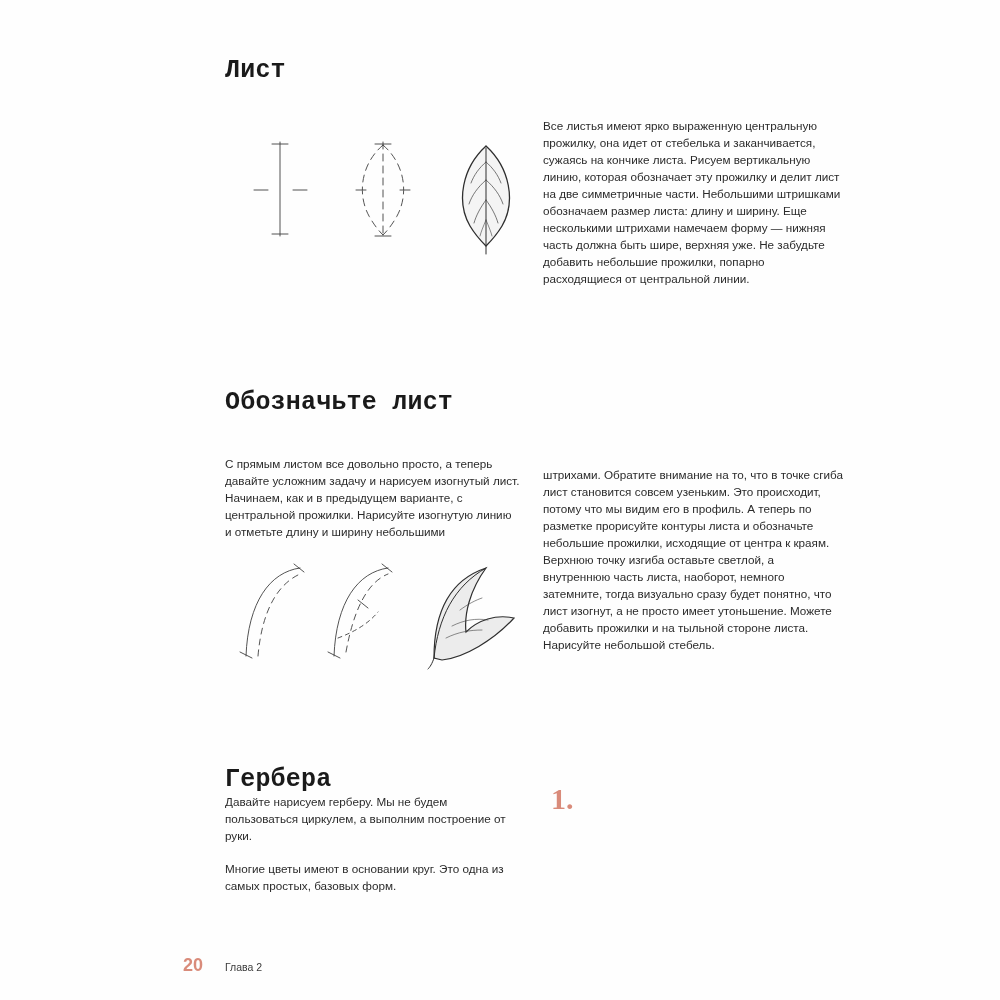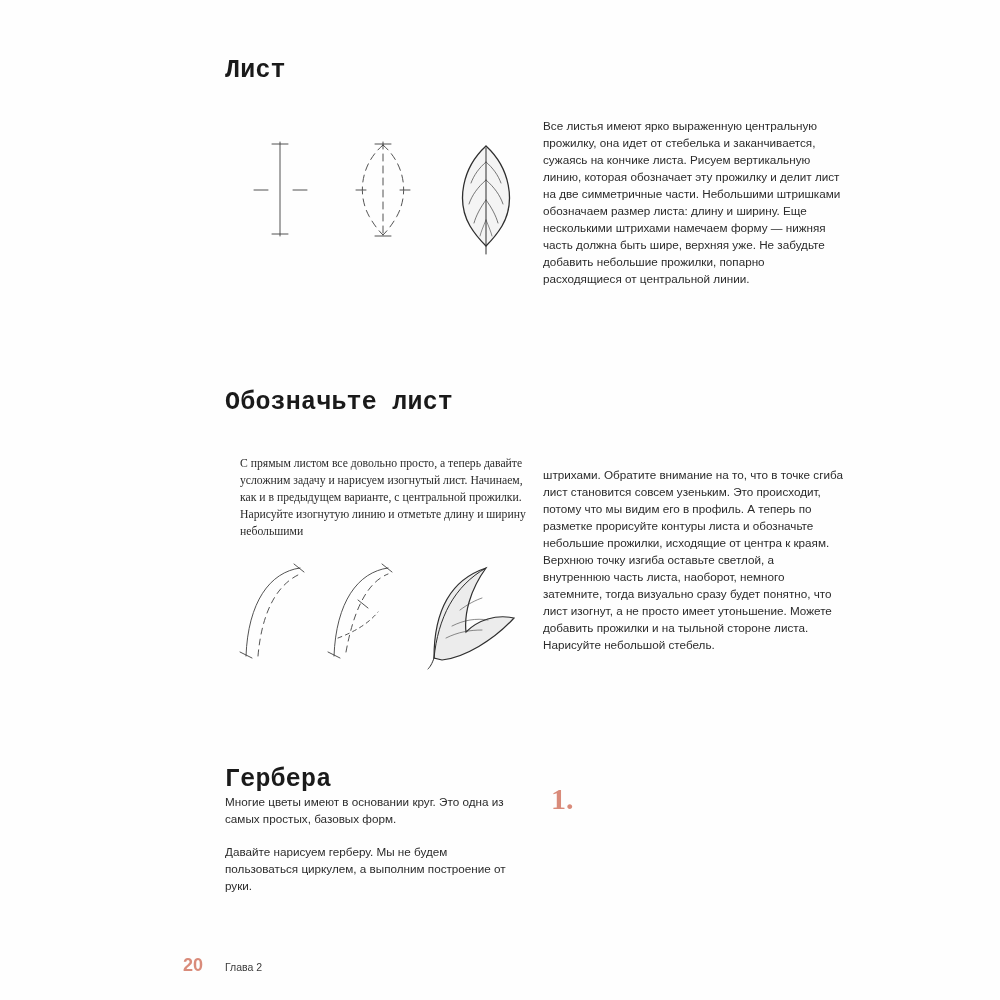--- a/index.html
+++ b/index.html
@@ -39,21 +39,21 @@
     position: absolute;
     font-family: "Liberation Sans", sans-serif;
     font-size: 11.7px;
     line-height: 17px;
     color: #2b2b2b;
     text-align: left;
   }
   .body-col p { margin: 0 0 16px 0; }
 
   #leaf-text        { left: 543px; top: 117px; width: 300px; }
-  #curved-left      { left: 240px; top: 455px; width: 295px; font-family: Liberation Serif, serif; }
+  #curved-left      { left: 225px; top: 455px; width: 295px; }
   #curved-right     { left: 543px; top: 466px; width: 300px; }
   #gerbera-left     { left: 225px; top: 793px; width: 290px; }
   #gerbera-step-txt { left: 592px; top: 793px; width: 252px; }
 
   .step-number {
     position: absolute;
     left: 551px;
     top: 782px;
     font-family: "Liberation Serif", serif;
     font-size: 30px;
@@ -181,22 +181,22 @@
           <path d="M222 50 C 230 44, 238 40, 244 38" stroke-width="0.6"></path>
           <path d="M196 98 C 194 104, 192 107, 190 109" stroke="#2e2e2e" stroke-width="1"></path>
         </g>
       </g>
     </svg>
   </div>
 
   <div class="section-title" id="title-gerbera">Гербера</div>
 
   <div class="body-col" id="gerbera-left">
+    <p>Давайте нарисуем герберу. Мы не будем пользоваться циркулем, а выполним построение от руки.</p>
     <p>Многие цветы имеют в основании круг. Это одна из самых простых, базовых форм.</p>
-    <p>Давайте нарисуем герберу. Мы не будем пользоваться циркулем, а выполним построение от руки.</p>
   </div>
 
   <div class="step-number">1.</div>
 
 
   <div class="folio">20</div>
   <div class="folio-chapter">Глава 2</div>
 
 </div>
 

